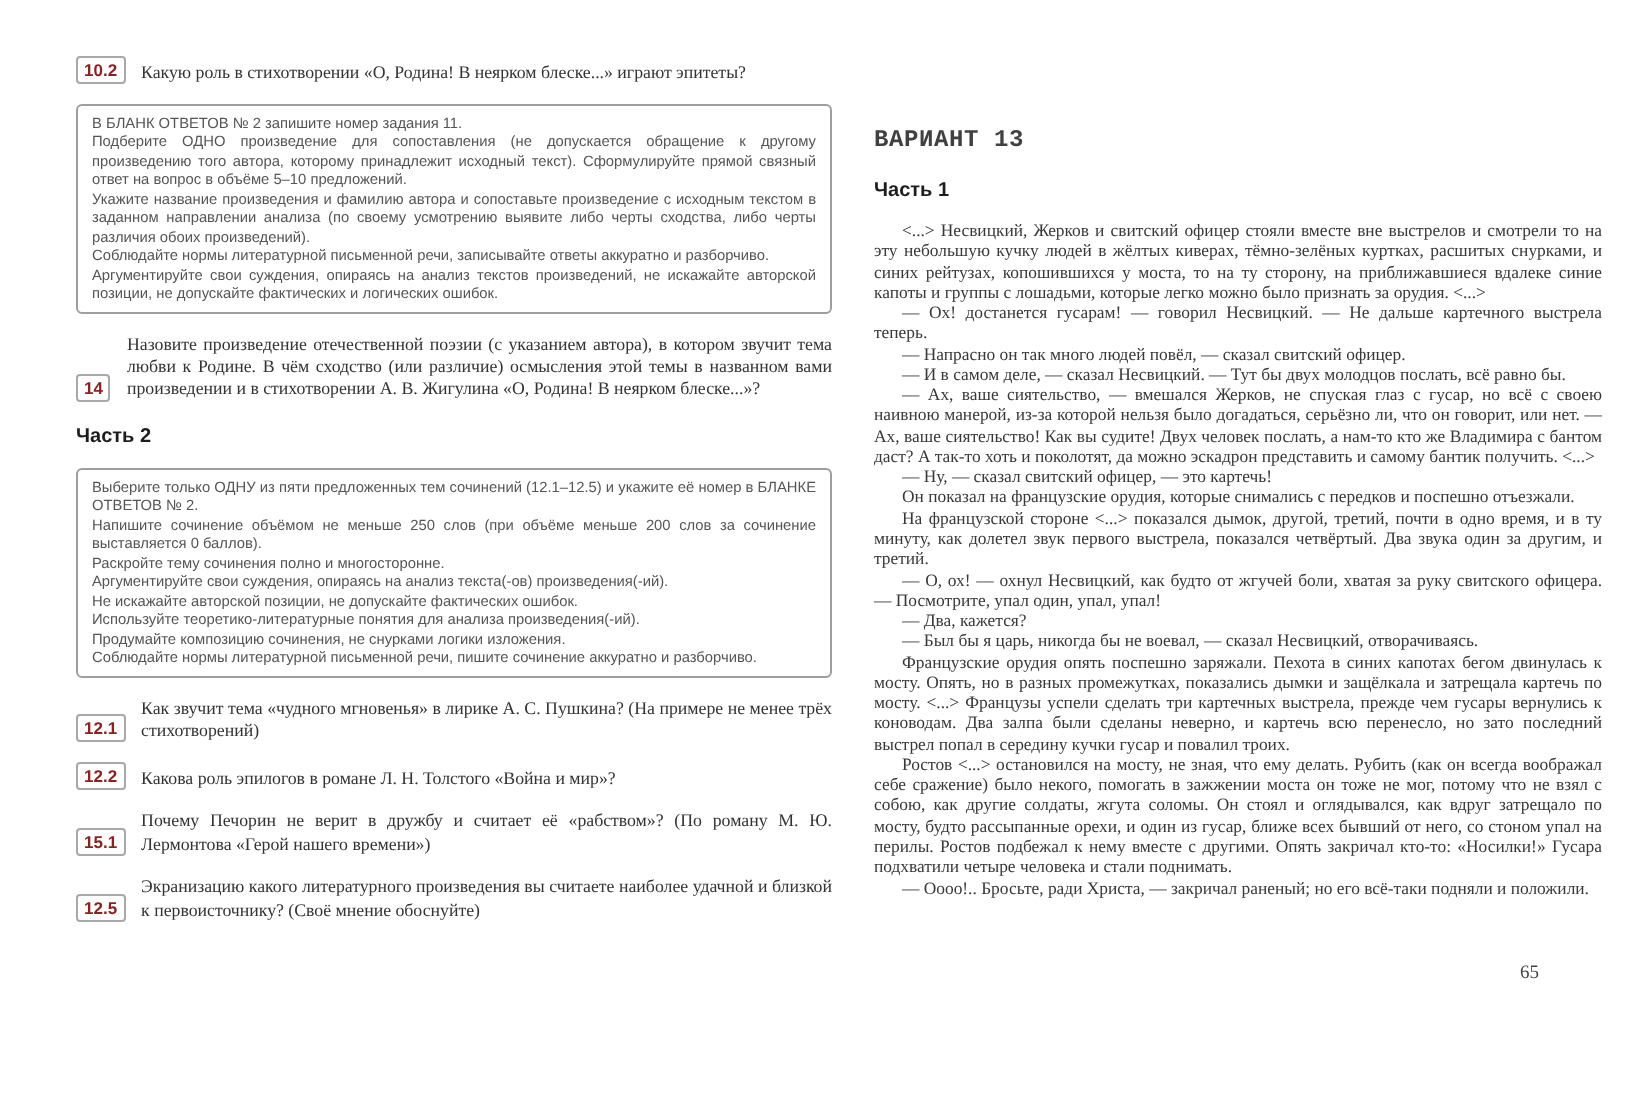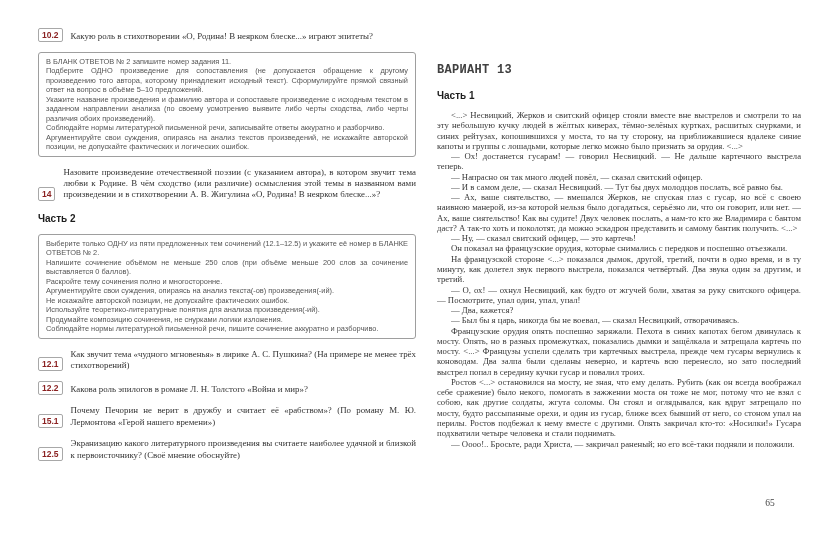--- a/index.html
+++ b/index.html
@@ -36,21 +36,21 @@
   .variant-heading{
     text-align:left;font-family:Liberation Mono, monospace;font-weight:bold;
     font-size:12px;color:#404040;margin:0 0 13px 0;letter-spacing:0.3px;
   }
   .page-right .part-heading{margin:0 0 9px 0}
 
   .passage{margin-top:7px}
   .passage p{margin:0;font-size:8.7px;line-height:1.18;text-align:justify;text-indent:14px;color:#383838}
 
   .page-num{
-    position:absolute;left:760px;top:498px;width:20px;text-align:center;
+    position:absolute;left:760px;top:482px;width:20px;text-align:left;
     font-size:9.5px;color:#444;font-family:"Liberation Serif",serif;
   }
 </style>
 </head>
 <body>
 
 <div class="page page-left">
 
   <div class="task-row">
     <span class="task-num">10.2</span>

